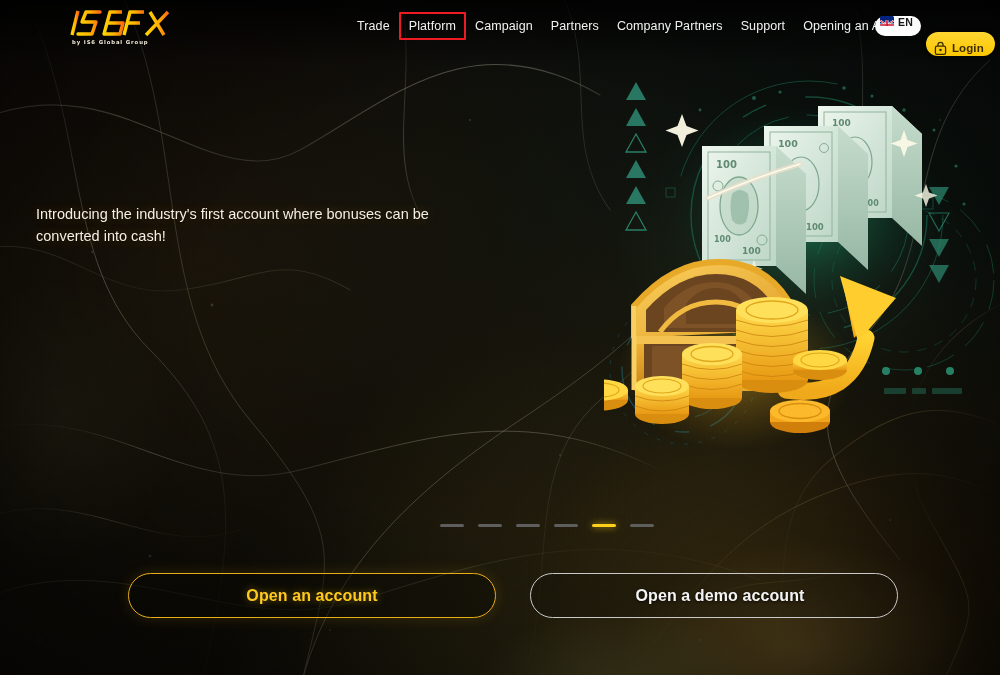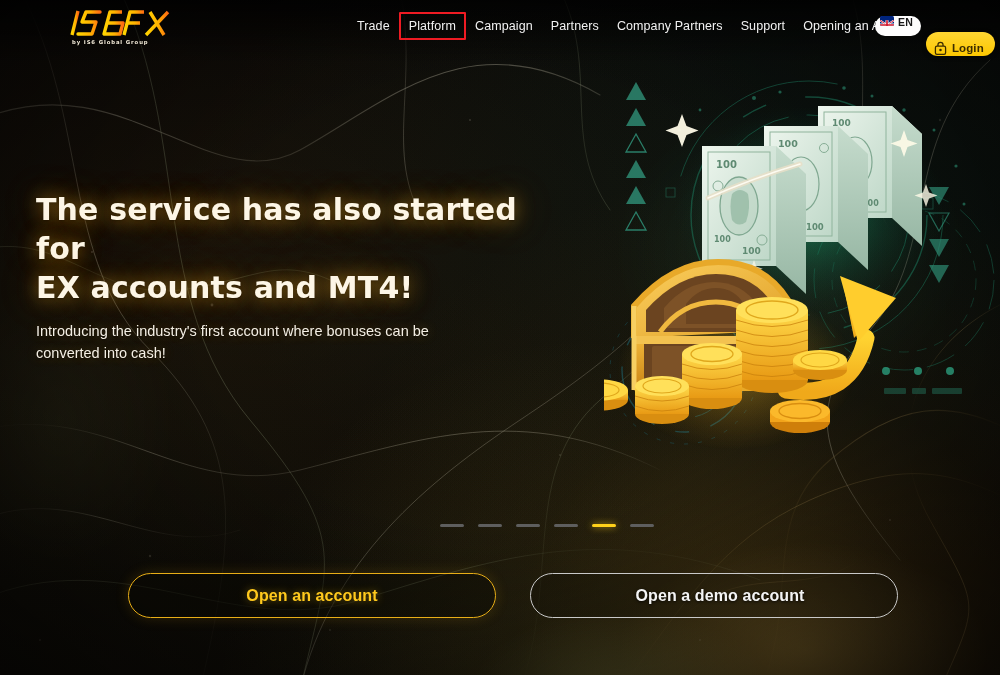--- a/index.html
+++ b/index.html
@@ -554,24 +554,20 @@
       <svg width="13" height="14" viewBox="0 0 20 22">
         <rect x="2" y="8" width="16" height="13" rx="2.5" fill="none" stroke="#3b2c00" stroke-width="2"></rect>
         <path d="M6 8 V6 a4 4 0 0 1 8 0 V8" fill="none" stroke="#3b2c00" stroke-width="2"></path>
         <circle cx="10" cy="14" r="2" fill="#3b2c00"></circle>
       </svg>
       <span class="login-txt">Login</span>
     </div>
   </div>
 
   <div class="hero-text">
-    <div class="hero-title">
-      <div>The service has also started for</div>
-      <div>EX accounts and MT4!</div>
-    </div>
     <div class="hero-sub">Introducing the industry's first account where bonuses can be converted into cash!</div>
   </div>
 
   <div class="dots">
     <div class="dash"></div>
     <div class="dash"></div>
     <div class="dash"></div>
     <div class="dash"></div>
     <div class="dash on"></div>
     <div class="dash"></div>

